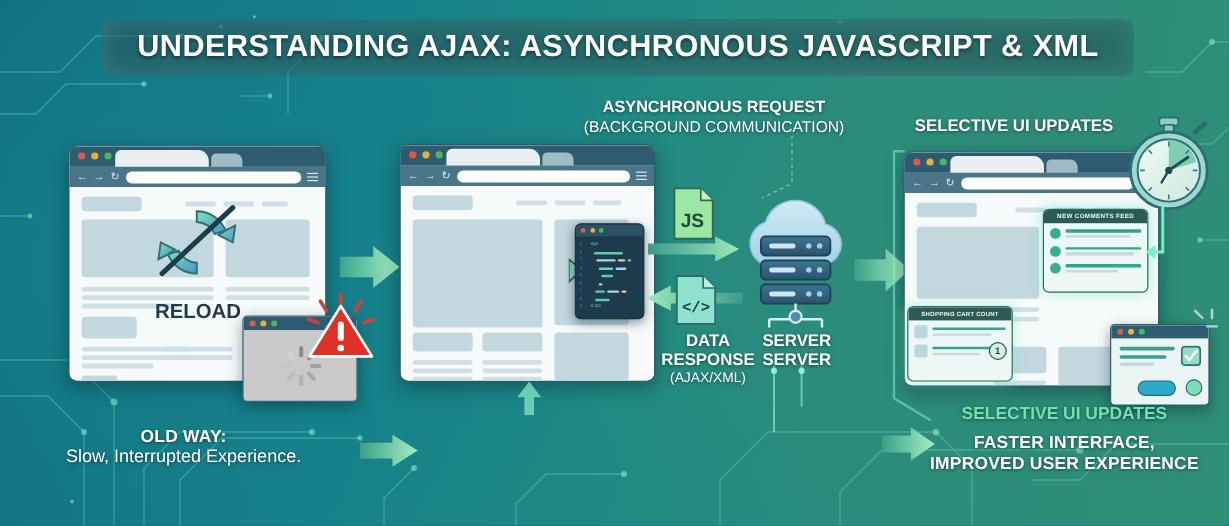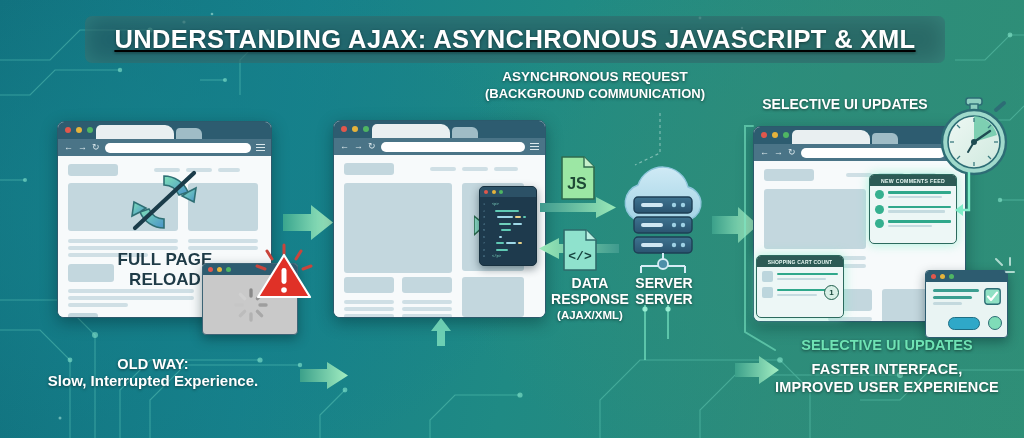--- a/index.html
+++ b/index.html
@@ -18,21 +18,20 @@
     overflow:hidden;
   }
   .circuit { position:absolute; inset:0; pointer-events:none; }
   
   .title-bar-wrap {
     position:absolute; left:85px; top:16px; width:860px; height:47px;
     background:rgba(40,86,92,.62);
     border-radius:7px;
     display:flex; align-items:center; justify-content:center;
     box-shadow:0 0 22px rgba(120,255,220,.18) inset;
-    text-decoration:underline;
   }
   .title-txt {
     color:#ffffff; font-size:25.5px; font-weight:bold; letter-spacing:.4px;
     white-space:nowrap;
     text-shadow:0 1px 3px rgba(0,0,0,.45);
   }
   
   .win { position:absolute; border-radius:7px; background:#f4f7f8;
          box-shadow:0 5px 16px rgba(0,30,35,.38); overflow:hidden;
          border:1px solid #2c5a6c; }
@@ -48,28 +47,28 @@
   .navi { color:#dbe8ec; font-size:9px; line-height:1; }
   .urlbar { flex:1; height:10px; background:#ffffff; border-radius:5px; }
   .burger { width:9px; display:flex; flex-direction:column; gap:1.5px; }
   .burger i { display:block; height:1.2px; background:#dbe8ec; }
   .win-body { position:relative; background:#f7fafb; height:100%; padding:8px; }
   .blk { background:#c3d7de; border-radius:3px; }
   .ln { background:#cfdfe5; border-radius:2px; height:3.5px; }
   
   .lab { position:absolute; color:#ffffff; text-align:center; font-weight:bold;
          text-shadow:0 1px 3px rgba(0,0,0,.5); }
-  .lab .sub { font-weight:bold; display:block;text-align:center; }
+  .lab .sub { font-weight:normal; display:block;text-align:center; }
   
   .arrow-big { position:absolute; }
   
   .cap { position:absolute; text-align:center; color:#fff;
          text-shadow:0 1px 3px rgba(0,0,0,.5); }
   .cap b { display:block; font-size:14.5px; letter-spacing:.2px; }
-  .cap span { display:block; font-size:14.5px; font-weight:bold; }
+  .cap span { display:block; font-size:14.5px; font-weight:normal; }
   .cap .grn { color:#6fe3b4; font-weight:bold; font-size:14.5px; }
 </style>
 </head>
 <body>
 
 <div id="stage">
 
   <svg class="circuit" width="1024" height="438" viewBox="0 0 1024 438">
     <g stroke="#7fe9cf" stroke-width="1.1" fill="none" opacity=".33">
       <path d="M0 300 L60 300 L95 335 L95 438"></path>
@@ -115,21 +114,21 @@
         <circle cx="742" cy="28" r="1.2"></circle>
       <circle cx="60" cy="418" r="1.5"></circle>
         <circle cx="990" cy="300" r="1.5"></circle>
     </g>
   </svg>
 
   <div class="title-bar-wrap">
     <div class="title-txt">UNDERSTANDING AJAX: ASYNCHRONOUS JAVASCRIPT &amp; XML</div>
   </div>
 
-  <div class="lab" style="left:400px; top:68px; width:390px; font-size:13.5px; line-height:17px;">
+  <div class="lab" style="left:400px; top:80px; width:390px; font-size:13.5px; line-height:17px;">
     <span>ASYNCHRONOUS REQUEST</span>
     <span class="sub" style="font-size:13px;">(BACKGROUND COMMUNICATION)</span>
   </div>
 
   <svg style="position:absolute;left:575px;top:113px" width="90" height="56">
     <path d="M85 0 L85 40 L60 52" stroke="#cfeee6" stroke-width="1.2" fill="none" opacity=".5" stroke-dasharray="3 3"></path>
   </svg>
 
   <div class="lab" style="left:745px; top:96px; width:200px; font-size:14px;">SELECTIVE UI UPDATES</div>
 
@@ -185,21 +184,20 @@
       </linearGradient>
     </defs>
     <path d="M42 10 a26 26 0 0 1 24 16 l-9 3 a17 17 0 0 0 -15 -10 z" fill="url(#gRef)" stroke="#2f6f74" stroke-width="1.6"></path>
     <path d="M66 26 l8 -4 l-2 14 l-12 -6 z" fill="url(#gRef)" stroke="#2f6f74" stroke-width="1.6"></path>
     <path d="M42 62 a26 26 0 0 1 -24 -16 l9 -3 a17 17 0 0 0 15 10 z" fill="url(#gRef)" stroke="#2f6f74" stroke-width="1.6"></path>
     <path d="M18 46 l-8 4 l2 -14 l12 6 z" fill="url(#gRef)" stroke="#2f6f74" stroke-width="1.6"></path>
     <line x1="13" y1="62" x2="72" y2="7" stroke="#1b3c4a" stroke-width="4.2" stroke-linecap="round"></line>
   </svg>
 
   <div style="position:absolute;left:105px;top:250px;width:120px;text-align:center;color:#1f3b47;font-size:17px;font-weight:bold;line-height:20px;">
-    <div>FULL PAGE</div>
     <div>RELOAD</div>
   </div>
 
   <div style="position:absolute;left:202px;top:263px;width:96px;height:72px;background:#c9c9c9;border:1px solid #3d6476;border-radius:4px;overflow:hidden;box-shadow:0 4px 12px rgba(0,30,35,.4);">
     <div style="height:11px;background:#2d5c70;position:relative">
       <div class="dots" style="top:3px;left:5px;gap:4px">
         <span class="dot d-r" style="width:5px;height:5px"></span>
         <span class="dot d-y" style="width:5px;height:5px"></span>
         <span class="dot d-g" style="width:5px;height:5px"></span>
       </div>

